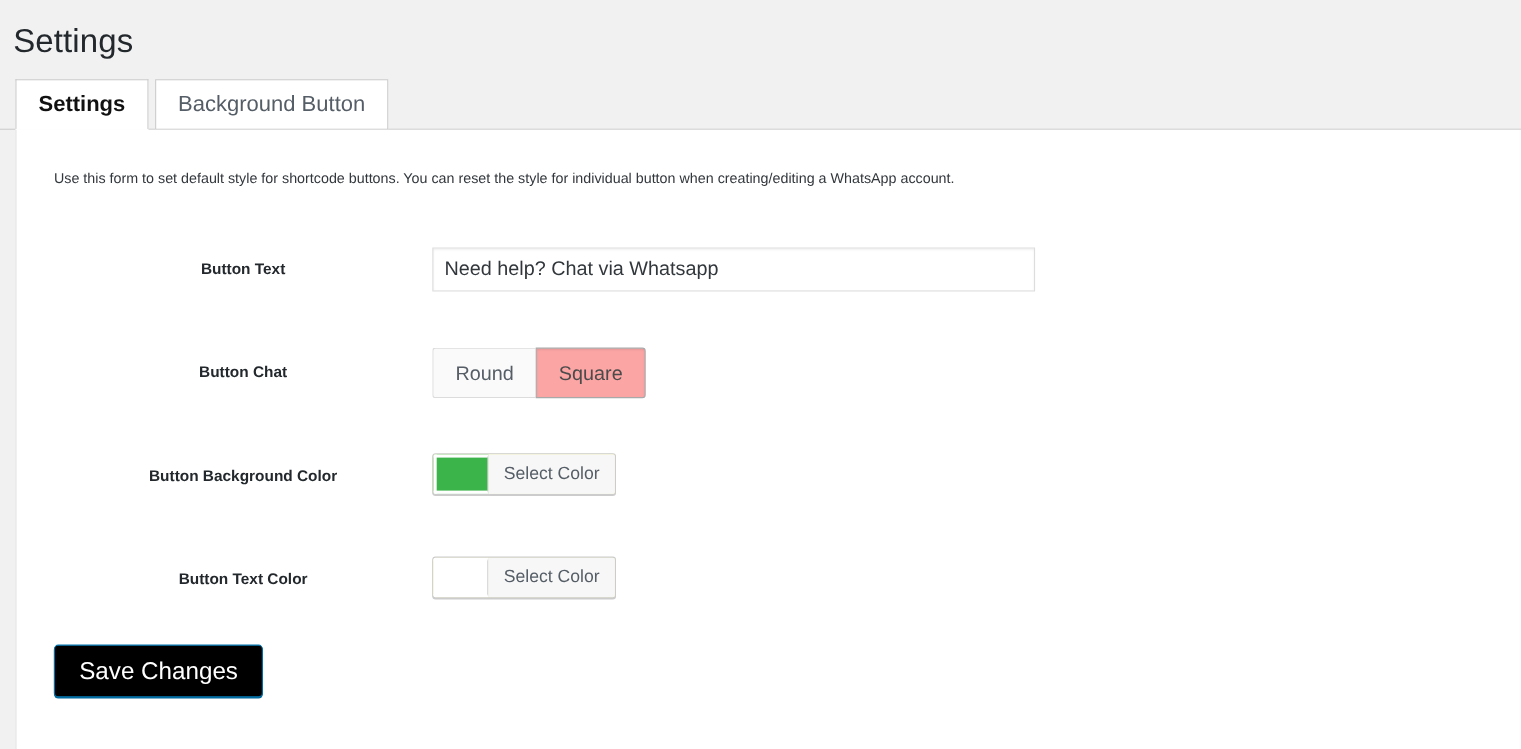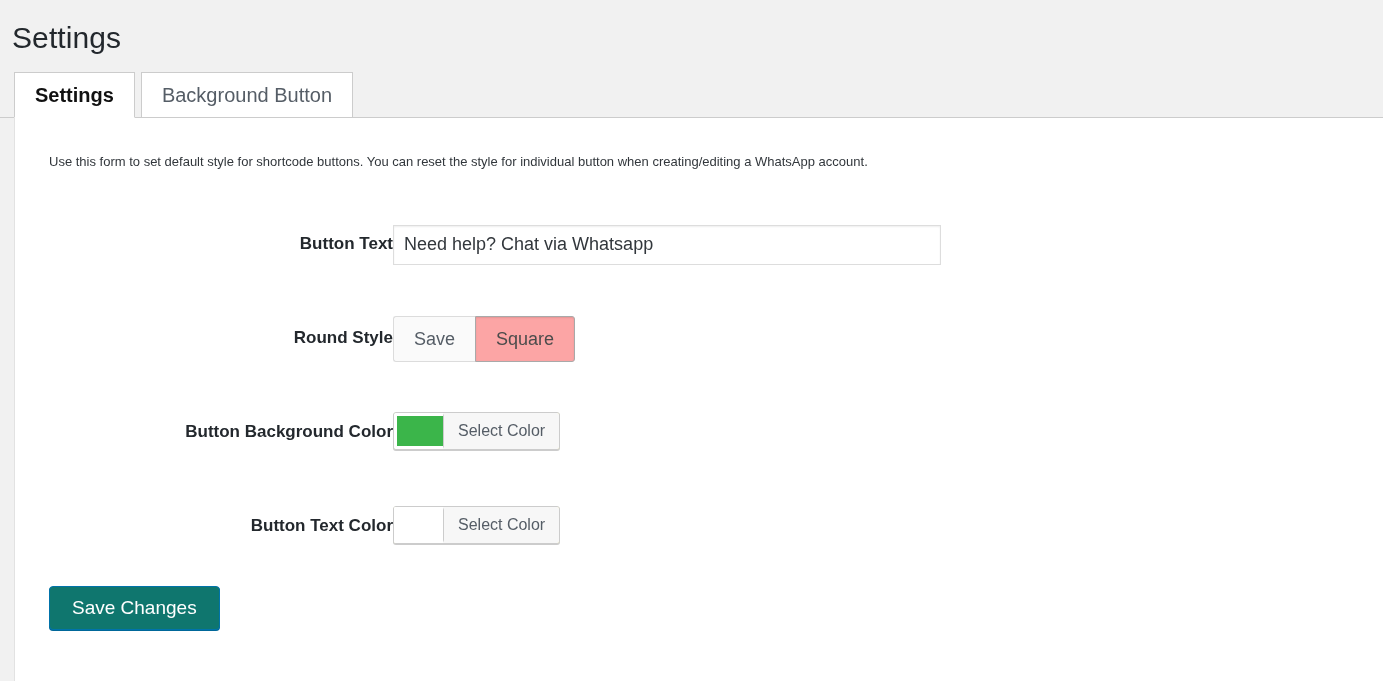--- a/index.html
+++ b/index.html
@@ -86,23 +86,23 @@
     font-weight: 400;
   }
 
   
   table.form-table {
     border-collapse: collapse;
     margin-top: 26px;
     width: 1180px;
   }
   table.form-table th {
-    text-align: right;
+    text-align: center;
     vertical-align: middle;
-    font-size: 17px;
+    font-size: 14px;
     font-weight: 700;
     color: #23282d;
     width: 344px;
     padding: 0;
     height: 94px;
     line-height: 1.3;
   }
   table.form-table td {
     vertical-align: middle;
     padding: 0;
@@ -198,25 +198,25 @@
     white-space: nowrap;
   }
 
   
   .submit-wrap {
     padding: 12px 0 0 0;
   }
   .button-primary {
     display: inline-block;
     box-sizing: border-box;
-    background: #0f766e;
+    background: #000000;
     border: 1px solid #0073aa;
     border-radius: 4px;
     color: #fff;
-    font-size: 19px;
+    font-size: 22px;
     font-family: "Liberation Sans", sans-serif;
     padding: 11px 22px;
     line-height: 1.1;
     cursor: pointer;
     box-shadow: 0 1px 0 #006799;
     text-decoration: none;
   }
 </style>
 </head>
 <body>
@@ -236,24 +236,24 @@
     <table class="form-table">
       <tbody>
         <tr class="row-text">
           <th>Button Text</th>
           <td>
             <input class="text-input" type="text" value="Need help? Chat via Whatsapp" style="">
           </td>
         </tr>
 
         <tr class="row-style">
-          <th>Round Style</th>
+          <th>Button Chat</th>
           <td>
             <div class="btn-group">
-              <button class="grp-btn first" type="button">Save</button>
+              <button class="grp-btn first" type="button">Round</button>
               <button class="grp-btn last selected" type="button">Square</button>
             </div>
           </td>
         </tr>
 
         <tr class="row-bg">
           <th>Button Background Color</th>
           <td>
             <div class="wp-color-result">
               <span class="swatch" id="bg-swatch" style="background: rgb(59, 181, 74);"></span>

